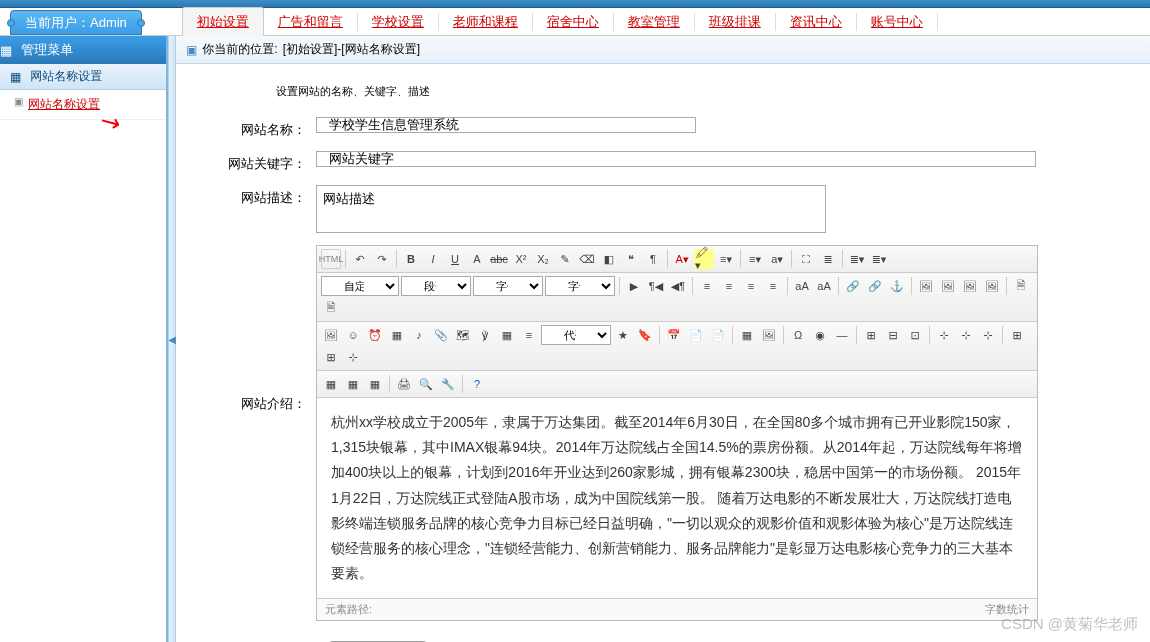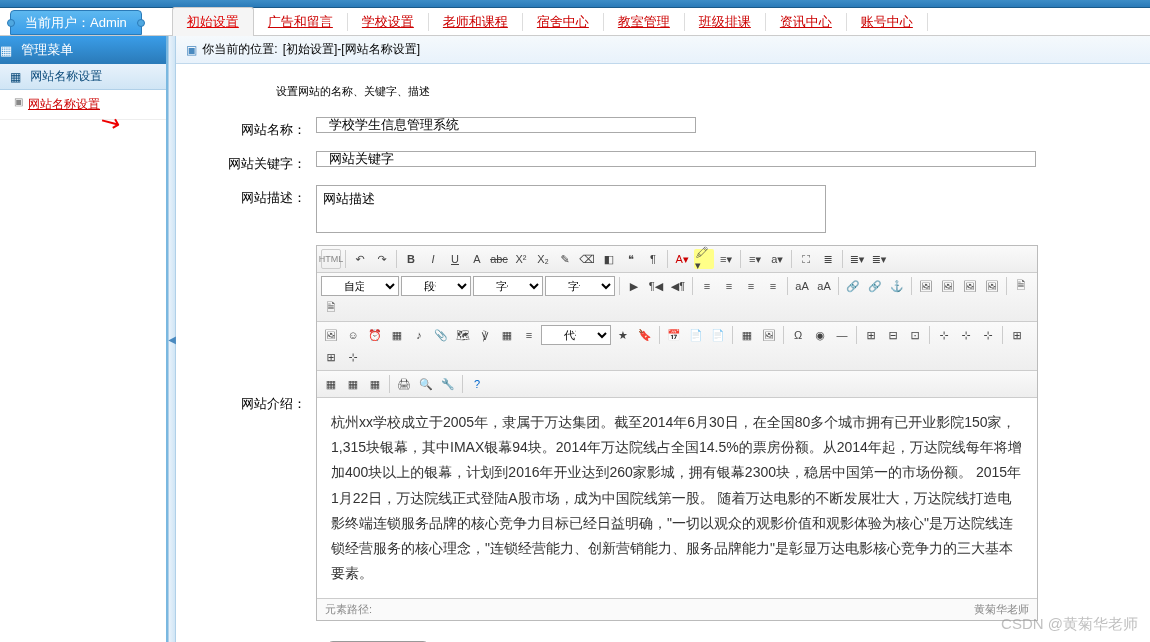--- a/index.html
+++ b/index.html
@@ -6,21 +6,21 @@
     body { font-family: "Microsoft YaHei", Arial, sans-serif; font-size: 12px; background: #fff; width: 1150px; height: 642px; overflow: hidden; position: relative; }
     
     .top-bar { background: linear-gradient(#3d8dc7, #2a7ab8); height: 8px; border-bottom: 1px solid #1a5a8a; }
     
     .header-row { display: flex; height: 28px; background: #fff; border-bottom: 1px solid #ccc; }
     .user-tab { background: linear-gradient(#5db8f0, #3a9de8); color: #fff; padding: 4px 14px; font-size: 13px; border-radius: 4px 4px 0 0; margin: 2px 0 0 10px; border: 1px solid #2a7ab8; display: flex; align-items: center; position: relative; }
     .user-tab::before, .user-tab::after { content: ''; width: 6px; height: 6px; background: #50a8e0; border: 1px solid #2a7ab8; border-radius: 50%; position: absolute; top: 50%; transform: translateY(-50%); }
     .user-tab::before { left: -4px; }
     .user-tab::after { right: -4px; }
     
-    .top-nav { display: flex; align-items: center; margin-left: 30px; gap: 0; }
+    .top-nav { display: flex; align-items: center; margin-left: 40px; gap: 0; }
     .top-nav a { color: #c00; text-decoration: underline; padding: 0 14px; font-size: 13px; border-right: 1px solid #ddd; }
     .top-nav a.active { color: #d00; background: #f5f5f5; border: 1px solid #ccc; border-bottom: none; padding: 5px 14px; border-radius: 3px 3px 0 0; }
     
     .main-wrap { display: flex; height: calc(642px - 36px); }
     
     .sidebar { width: 168px; border-right: 2px solid #7ab8e0; background: #fff; display: flex; flex-direction: column; }
     .sidebar-title { background: linear-gradient(#3a9de8, #2a7ab8); color: #fff; padding: 5px 0; font-size: 13px; display: flex; align-items: center; gap: 5px; }
     .sidebar-section { background: linear-gradient(#e8f2fb, #d0e5f5); color: #0a4a7a; padding: 4px 10px; font-size: 12px; border-bottom: 1px solid #b0d0e8; display: flex; align-items: center; gap: 5px; }
     .sidebar-item { padding: 6px 10px 6px 28px; color: #c00; text-decoration: underline; font-size: 12px; border-bottom: 1px solid #eee; position: relative; }
     .sidebar-item::before { content: '▣'; position: absolute; left: 14px; color: #888; font-size: 10px; }
@@ -226,21 +226,21 @@
             <span class="tb-sep"></span>
             <span class="tb-btn">🖨</span>
             <span class="tb-btn">🔍</span>
             <span class="tb-btn">🔧</span>
             <span class="tb-sep"></span>
             <span class="tb-btn" style="color:#06c;">?</span>
           </div>
           <div class="editor-body" contenteditable="true" style="">杭州xx学校成立于2005年，隶属于万达集团。截至2014年6月30日，在全国80多个城市拥有已开业影院150家，1,315块银幕，其中IMAX银幕94块。2014年万达院线占全国14.5%的票房份额。从2014年起，万达院线每年将增加400块以上的银幕，计划到2016年开业达到260家影城，拥有银幕2300块，稳居中国第一的市场份额。  2015年1月22日，万达院线正式登陆A股市场，成为中国院线第一股。  随着万达电影的不断发展壮大，万达院线打造电影终端连锁服务品牌的核心竞争力目标已经日益明确，"一切以观众的观影价值和观影体验为核心"是万达院线连锁经营服务的核心理念，"连锁经营能力、创新营销能力、服务品牌能力"是彰显万达电影核心竞争力的三大基本要素。</div>
           <div class="editor-footer">
             <span>元素路径:</span>
-            <span>黄菊华老师</span>
+            <span>字数统计</span>
           </div>
         </div>
       </div>
       
       <button class="submit-btn">提交设置信息</button>
     </div>
   </div>
 </div>
 
 <div class="watermark">CSDN @黄菊华老师</div>

